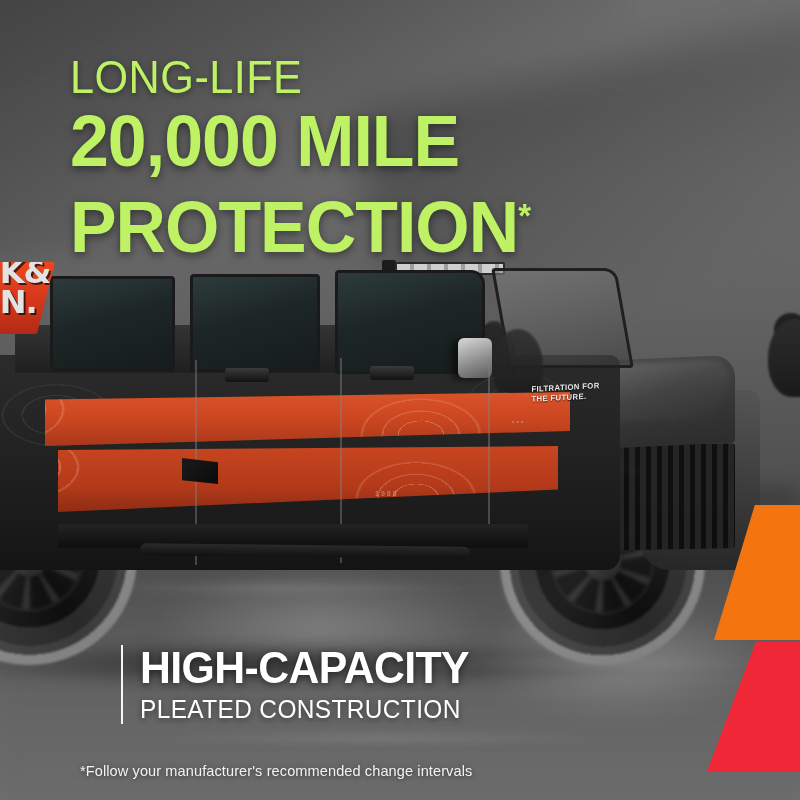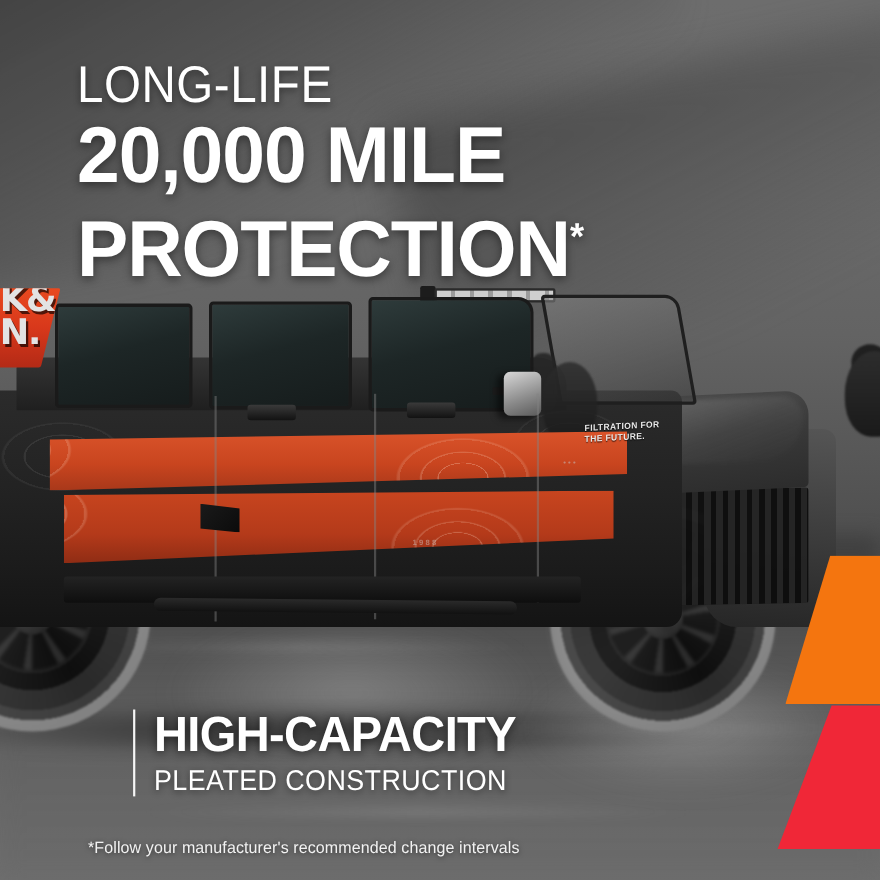--- a/index.html
+++ b/index.html
@@ -291,21 +291,21 @@
     background:#f4750f;
     clip-path:polygon(54% 0,100% 0,100% 100%,20% 100%);
   }
   .chev-red{
     left:690px;top:636px;width:120px;height:136px;
     background:#f02737;
     clip-path:polygon(55% 4%,100% 4%,100% 100%,14% 100%);
   }
 
   
-  .headline{position:absolute;left:70px;top:52px;color:#ffffff;}
+  .headline{position:absolute;left:70px;top:52px;color:#bef264;}
   .h-long{
     font-size:47px;line-height:50px;font-weight:400;letter-spacing:.5px;
     transform:scaleX(.92);transform-origin:left center;
     text-shadow:0 2px 7px rgba(0,0,0,.42);
   }
   .h-big{
     font-size:72px;line-height:70px;font-weight:900;letter-spacing:-1px;
     transform:scaleX(.97);transform-origin:left center;
     text-shadow:0 3px 9px rgba(0,0,0,.46);
     margin-top:4px;

